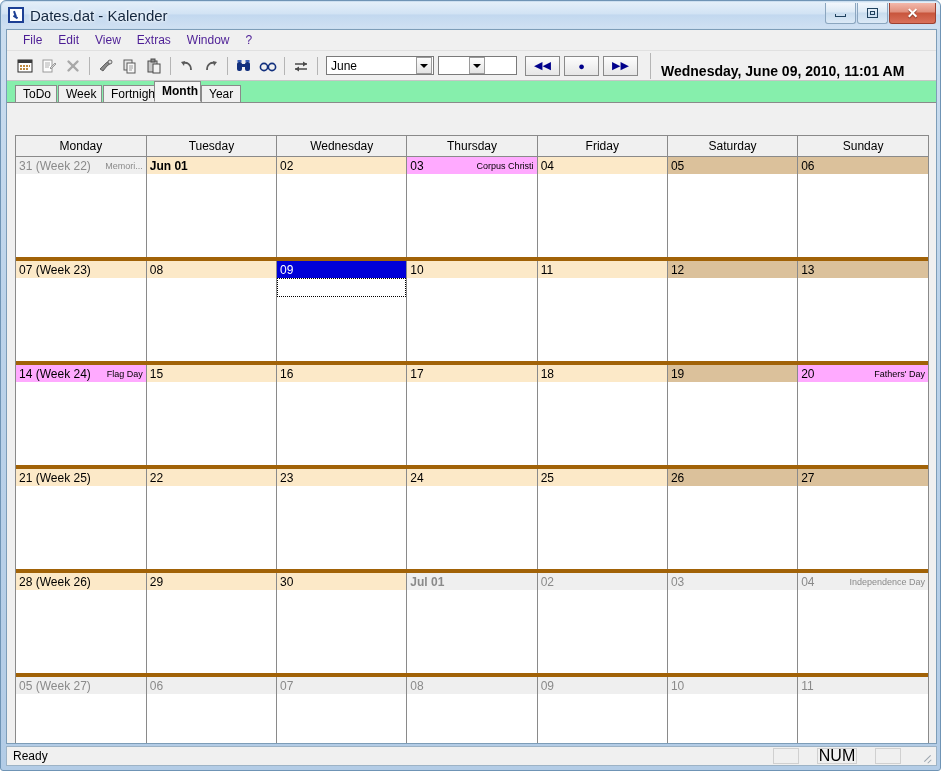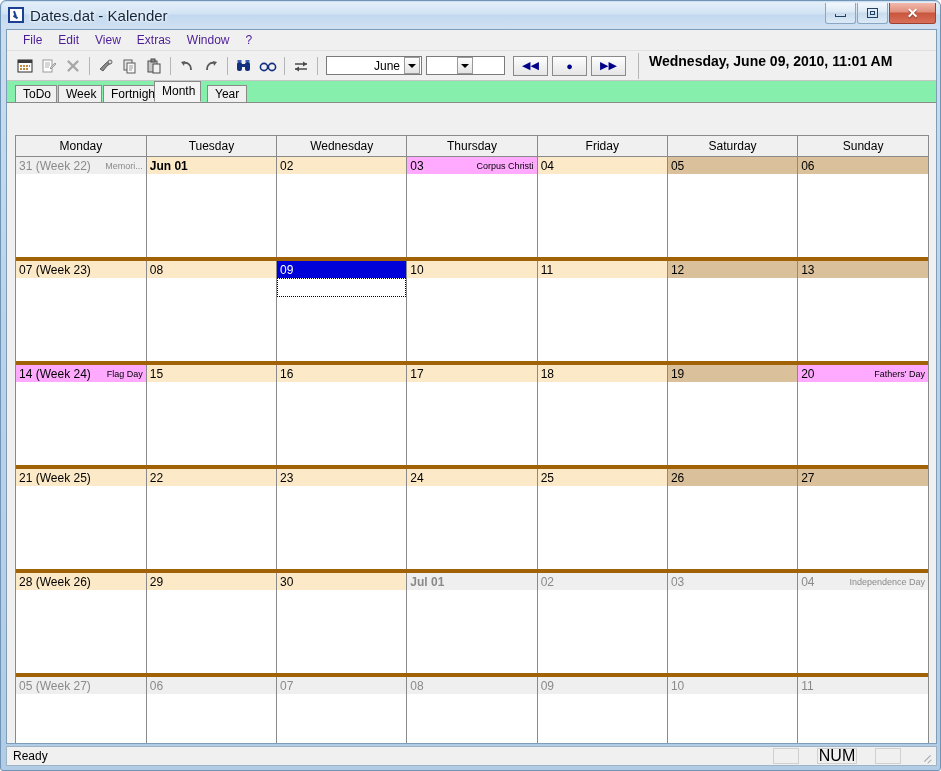--- a/index.html
+++ b/index.html
@@ -191,21 +191,21 @@
     box-sizing: border-box;
     display: flex; align-items: center; justify-content: center;
     flex: 0 0 auto;
   }
   .tri-down {
     width: 0; height: 0;
     border-left: 4px solid transparent;
     border-right: 4px solid transparent;
     border-top: 4px solid #000;
   }
-  .combo-month { width: 96px; padding-left: 43px; }
+  .combo-month { width: 108px; }
   .combo-year  { width: 79px; flex-direction: column; }
 
   .navgroup {
     display: flex;
     margin-left: 8px;
   }
   .navbtn {
     width: 35px; height: 20px;
     background: linear-gradient(to bottom,#fdfdfd,#e6e6e6);
     border: 1px solid #8a8a8a;
@@ -213,21 +213,21 @@
     display: flex; align-items: center; justify-content: center;
     color: #00008b;
     font-size: 11px;
     margin-right: 4px;
   }
   .datepane {
     margin-left: 8px;
     flex: 1 1 auto;
     height: 26px;
     display: flex;
-    align-items: flex-start;
+    align-items: flex-end;
     border-left: 1px solid #b5b5b5;
     padding-left: 10px;
     overflow: hidden;
   }
   .datepane .dtext {
     font-size: 14px;
     font-weight: bold;
     white-space: nowrap;
   }
 
@@ -556,22 +556,22 @@
 
       <div class="datepane">
         <span class="dtext">Wednesday, June 09, 2010, 11:01 AM</span>
       </div>
     </div>
 
     <div class="tabstrip">
       <div class="tab" style="left:8px;   width:42px;">ToDo</div>
       <div class="tab" style="left:51px;  width:44px;">Week</div>
       <div class="tab" style="left:96px;  width:58px;">Fortnight</div>
-      <div class="tab active" style="left:147px; width:47px;">Month</div>
-      <div class="tab" style="left:200px; width:40px;">Year</div>
+      <div class="tab active" style="left:147px; width:47px;font-weight:bold;">Month</div>
+      <div class="tab" style="left:194px; width:40px;">Year</div>
     </div>
 
     <div class="calwrap">
       <table class="cal">
         <thead>
           <tr>
             <th>Monday</th>
             <th>Tuesday</th>
             <th>Wednesday</th>
             <th>Thursday</th>

